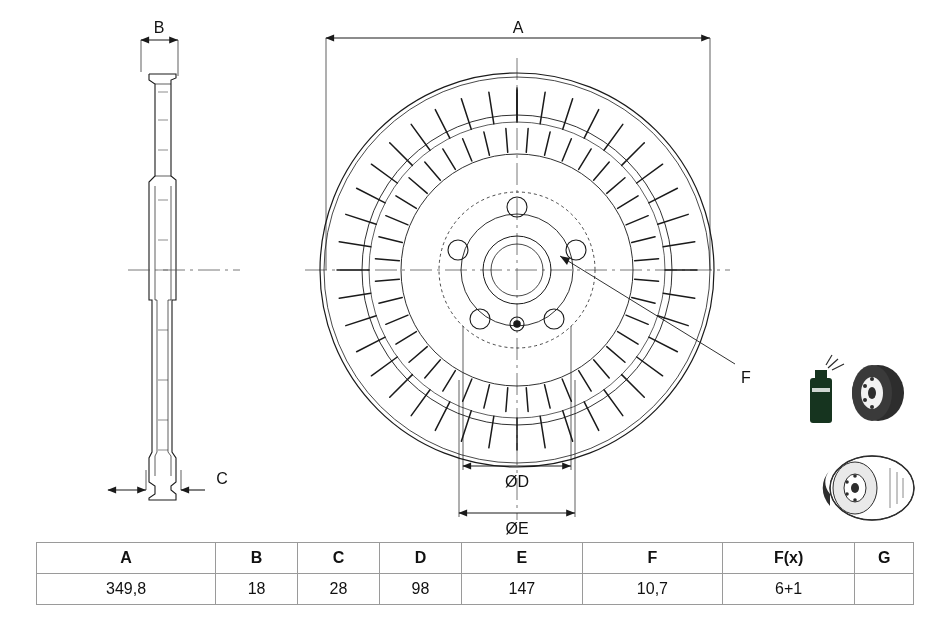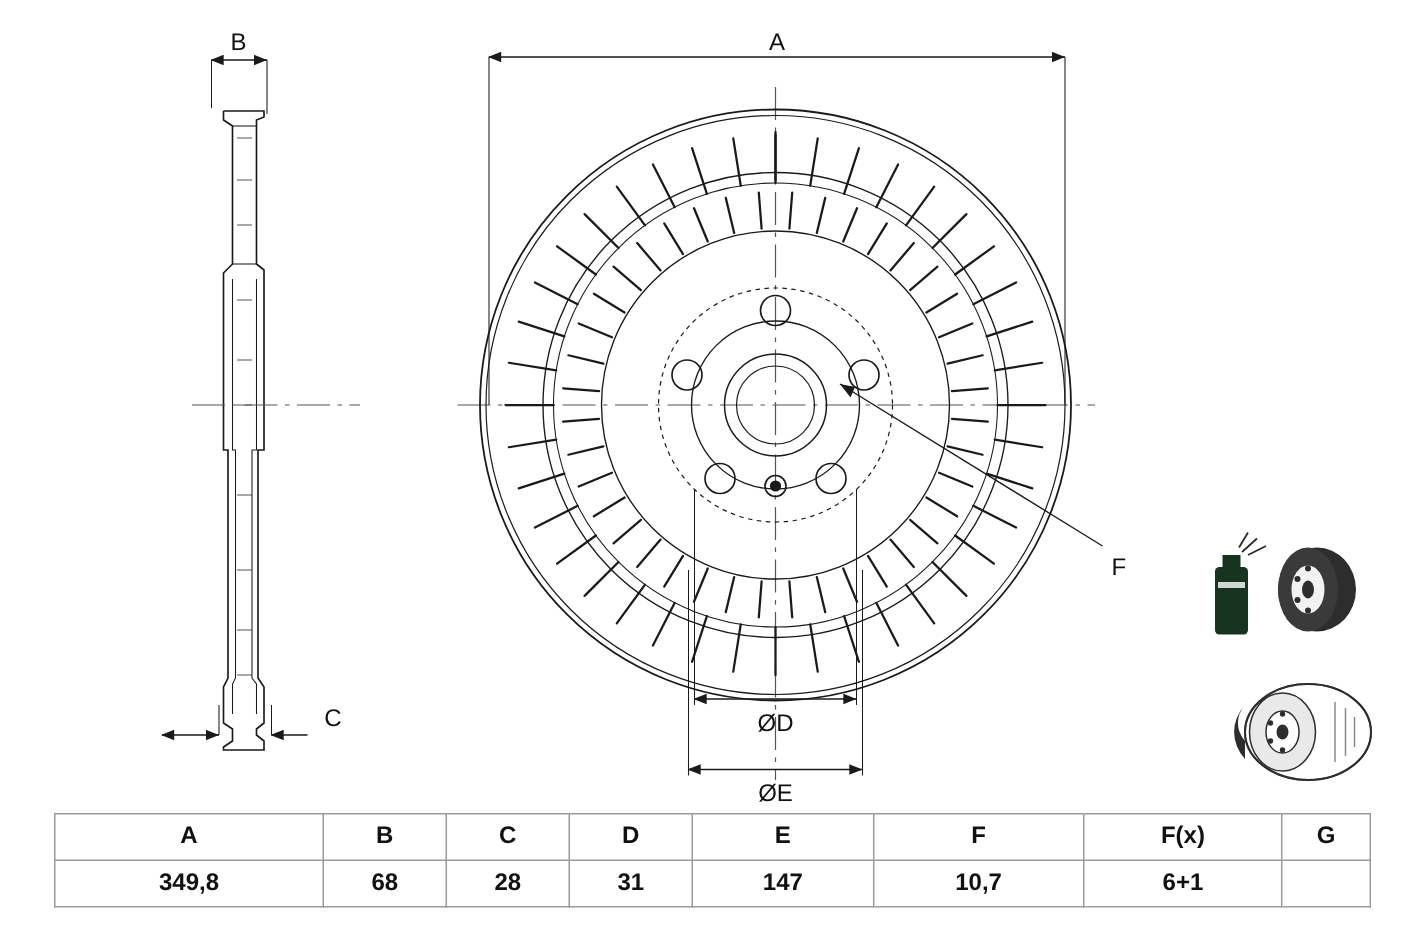--- a/index.html
+++ b/index.html
@@ -23,21 +23,21 @@
     font-size:16px;
   }
   .spec-table td{
     border:1px solid #9a9a9a;
     text-align:center;
     height:30px;
     padding:0;
     font-size:16px;
   }
   .spec-table tr.head td{font-weight:bold;}
-  .spec-table tr.vals td{font-weight:bold;}
+  .spec-table tr.vals td{font-weight:normal;}
   .lbl{font-size:16px;}
 </style>
 </head>
 <body>
 
 <div class="stage">
 
   <svg class="diagram" viewBox="0 0 950 633">
     <defs>
       <marker id="arrowEnd" markerWidth="9" markerHeight="9" refX="8" refY="3.2" orient="auto">
@@ -304,23 +304,23 @@
         <td>B</td>
         <td>C</td>
         <td>D</td>
         <td>E</td>
         <td>F</td>
         <td>F(x)</td>
         <td>G</td>
       </tr>
       <tr class="vals">
         <td>349,8</td>
-        <td>68</td>
+        <td>18</td>
         <td>28</td>
-        <td>31</td>
+        <td>98</td>
         <td>147</td>
         <td>10,7</td>
         <td>6+1</td>
         <td></td>
       </tr>
     </tbody>
   </table>
 
 </div>
 

